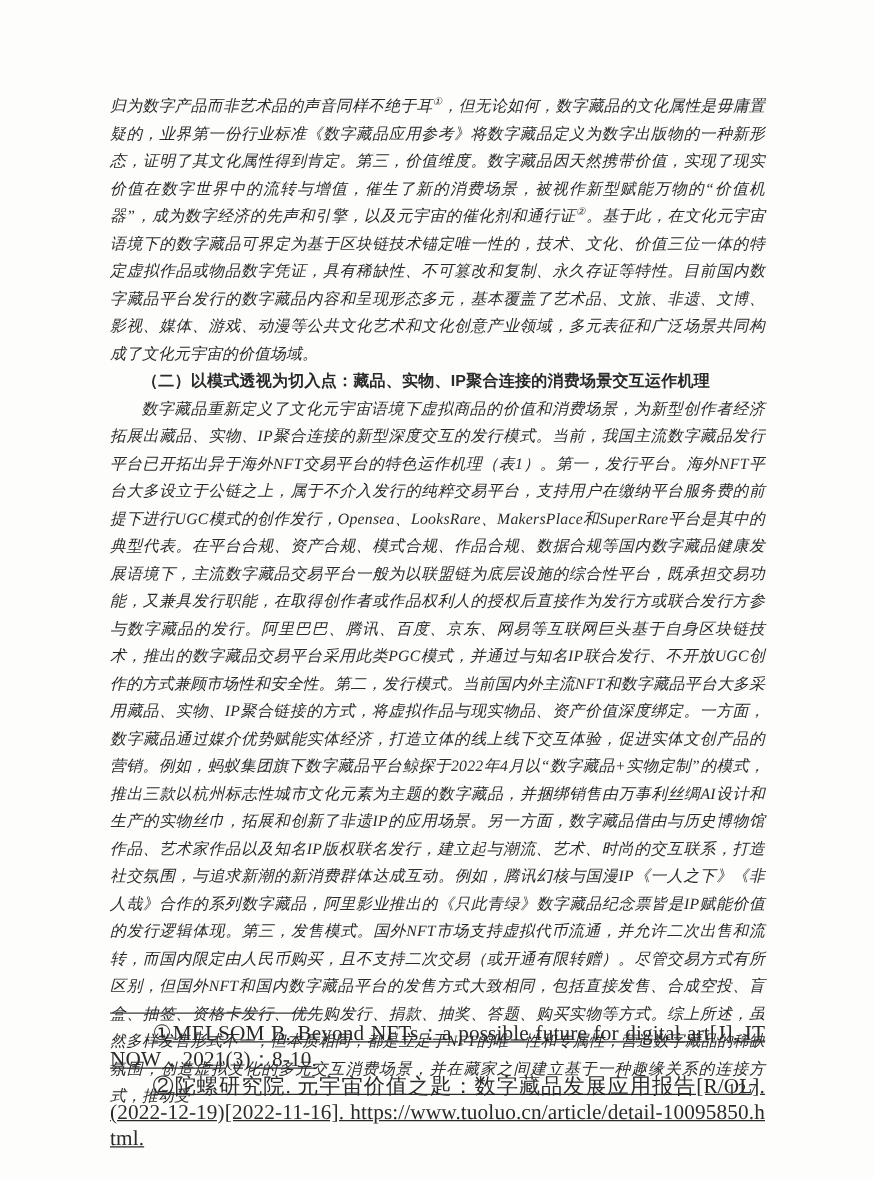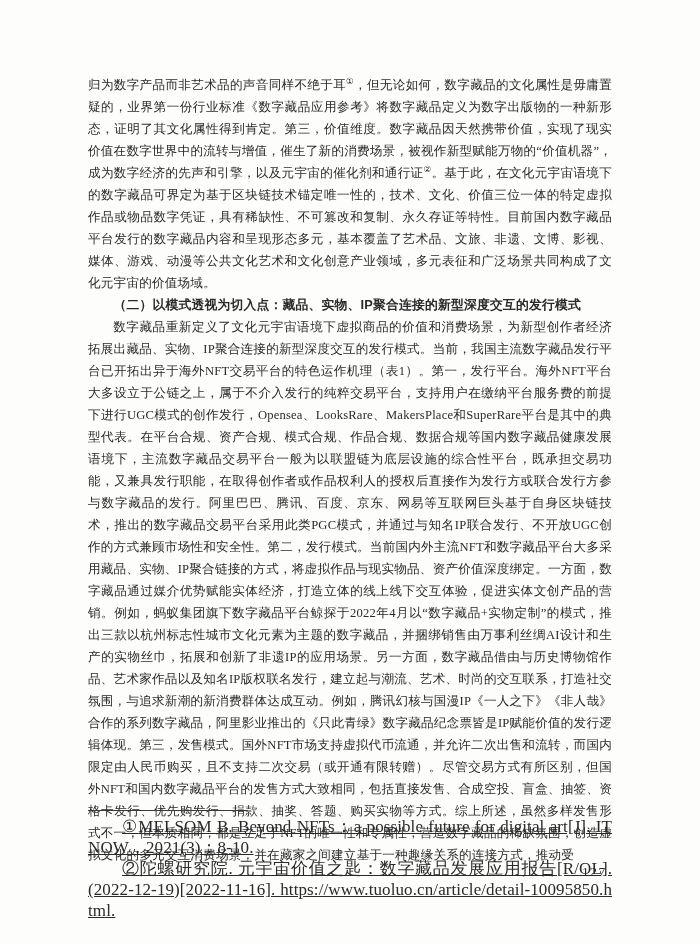--- a/index.html
+++ b/index.html
@@ -21,20 +21,21 @@
     left: 88px;
     top: 74px;
     width: 524px;
   }
   .para {
     margin: 0;
     font-size: 12.6px;
     line-height: 22px;
     text-align: justify;
     letter-spacing: 0.2px;
+    font-style: italic;
   }
   .para.indent {
     text-indent: 2em;
   }
   .heading {
     margin: 0;
     font-size: 12.8px;
     line-height: 22px;
     font-weight: 700;
     text-indent: 2em;
@@ -79,21 +80,21 @@
 </style>
 </head>
 <body>
 
 <div class="page">
 
   <div class="content">
 
     <p class="para"><span>归为数字产品而非艺术品的声音同样不绝于耳</span><sup class="fnref">①</sup><span>，但无论如何，数字藏品的文化属性是毋庸置疑的，业界第一份行业标准《数字藏品应用参考》将数字藏品定义为数字出版物的一种新形态，证明了其文化属性得到肯定。第三，价值维度。数字藏品因天然携带价值，实现了现实价值在数字世界中的流转与增值，催生了新的消费场景，被视作新型赋能万物的“价值机器”，成为数字经济的先声和引擎，以及元宇宙的催化剂和通行证</span><sup class="fnref">②</sup><span>。基于此，在文化元宇宙语境下的数字藏品可界定为基于区块链技术锚定唯一性的，技术、文化、价值三位一体的特定虚拟作品或物品数字凭证，具有稀缺性、不可篡改和复制、永久存证等特性。目前国内数字藏品平台发行的数字藏品内容和呈现形态多元，基本覆盖了艺术品、文旅、非遗、文博、影视、媒体、游戏、动漫等公共文化艺术和文化创意产业领域，多元表征和广泛场景共同构成了文化元宇宙的价值场域。</span></p>
 
-    <h3 class="heading">（二）以模式透视为切入点：藏品、实物、IP聚合连接的新型深度交互的发行模式</h3>
+    <h3 class="heading">（二）以模式透视为切入点：藏品、实物、IP聚合连接的消费场景交互运作机理</h3>
 
     <p class="para indent">数字藏品重新定义了文化元宇宙语境下虚拟商品的价值和消费场景，为新型创作者经济拓展出藏品、实物、IP聚合连接的新型深度交互的发行模式。当前，我国主流数字藏品发行平台已开拓出异于海外NFT交易平台的特色运作机理（表1）。第一，发行平台。海外NFT平台大多设立于公链之上，属于不介入发行的纯粹交易平台，支持用户在缴纳平台服务费的前提下进行UGC模式的创作发行，Opensea、LooksRare、MakersPlace和SuperRare平台是其中的典型代表。在平台合规、资产合规、模式合规、作品合规、数据合规等国内数字藏品健康发展语境下，主流数字藏品交易平台一般为以联盟链为底层设施的综合性平台，既承担交易功能，又兼具发行职能，在取得创作者或作品权利人的授权后直接作为发行方或联合发行方参与数字藏品的发行。阿里巴巴、腾讯、百度、京东、网易等互联网巨头基于自身区块链技术，推出的数字藏品交易平台采用此类PGC模式，并通过与知名IP联合发行、不开放UGC创作的方式兼顾市场性和安全性。第二，发行模式。当前国内外主流NFT和数字藏品平台大多采用藏品、实物、IP聚合链接的方式，将虚拟作品与现实物品、资产价值深度绑定。一方面，数字藏品通过媒介优势赋能实体经济，打造立体的线上线下交互体验，促进实体文创产品的营销。例如，蚂蚁集团旗下数字藏品平台鲸探于2022年4月以“数字藏品+实物定制”的模式，推出三款以杭州标志性城市文化元素为主题的数字藏品，并捆绑销售由万事利丝绸AI设计和生产的实物丝巾，拓展和创新了非遗IP的应用场景。另一方面，数字藏品借由与历史博物馆作品、艺术家作品以及知名IP版权联名发行，建立起与潮流、艺术、时尚的交互联系，打造社交氛围，与追求新潮的新消费群体达成互动。例如，腾讯幻核与国漫IP《一人之下》《非人哉》合作的系列数字藏品，阿里影业推出的《只此青绿》数字藏品纪念票皆是IP赋能价值的发行逻辑体现。第三，发售模式。国外NFT市场支持虚拟代币流通，并允许二次出售和流转，而国内限定由人民币购买，且不支持二次交易（或开通有限转赠）。尽管交易方式有所区别，但国外NFT和国内数字藏品平台的发售方式大致相同，包括直接发售、合成空投、盲盒、抽签、资格卡发行、优先购发行、捐款、抽奖、答题、购买实物等方式。综上所述，虽然多样发售形式不一，但本质相同，都是立足于NFT的唯一性和专属性，营造数字藏品的稀缺氛围，创造虚拟文化的多元交互消费场景，并在藏家之间建立基于一种趣缘关系的连接方式，推动受</p>
 
   </div>
 
   <div class="footnotes">
     <div class="fn-rule"></div>
 
     <p class="fn"><span>①</span><span>MELSOM B. Beyond NFTs：a possible future for digital art[J]. ITNOW，2021(3)：8-10.</span></p>
 

